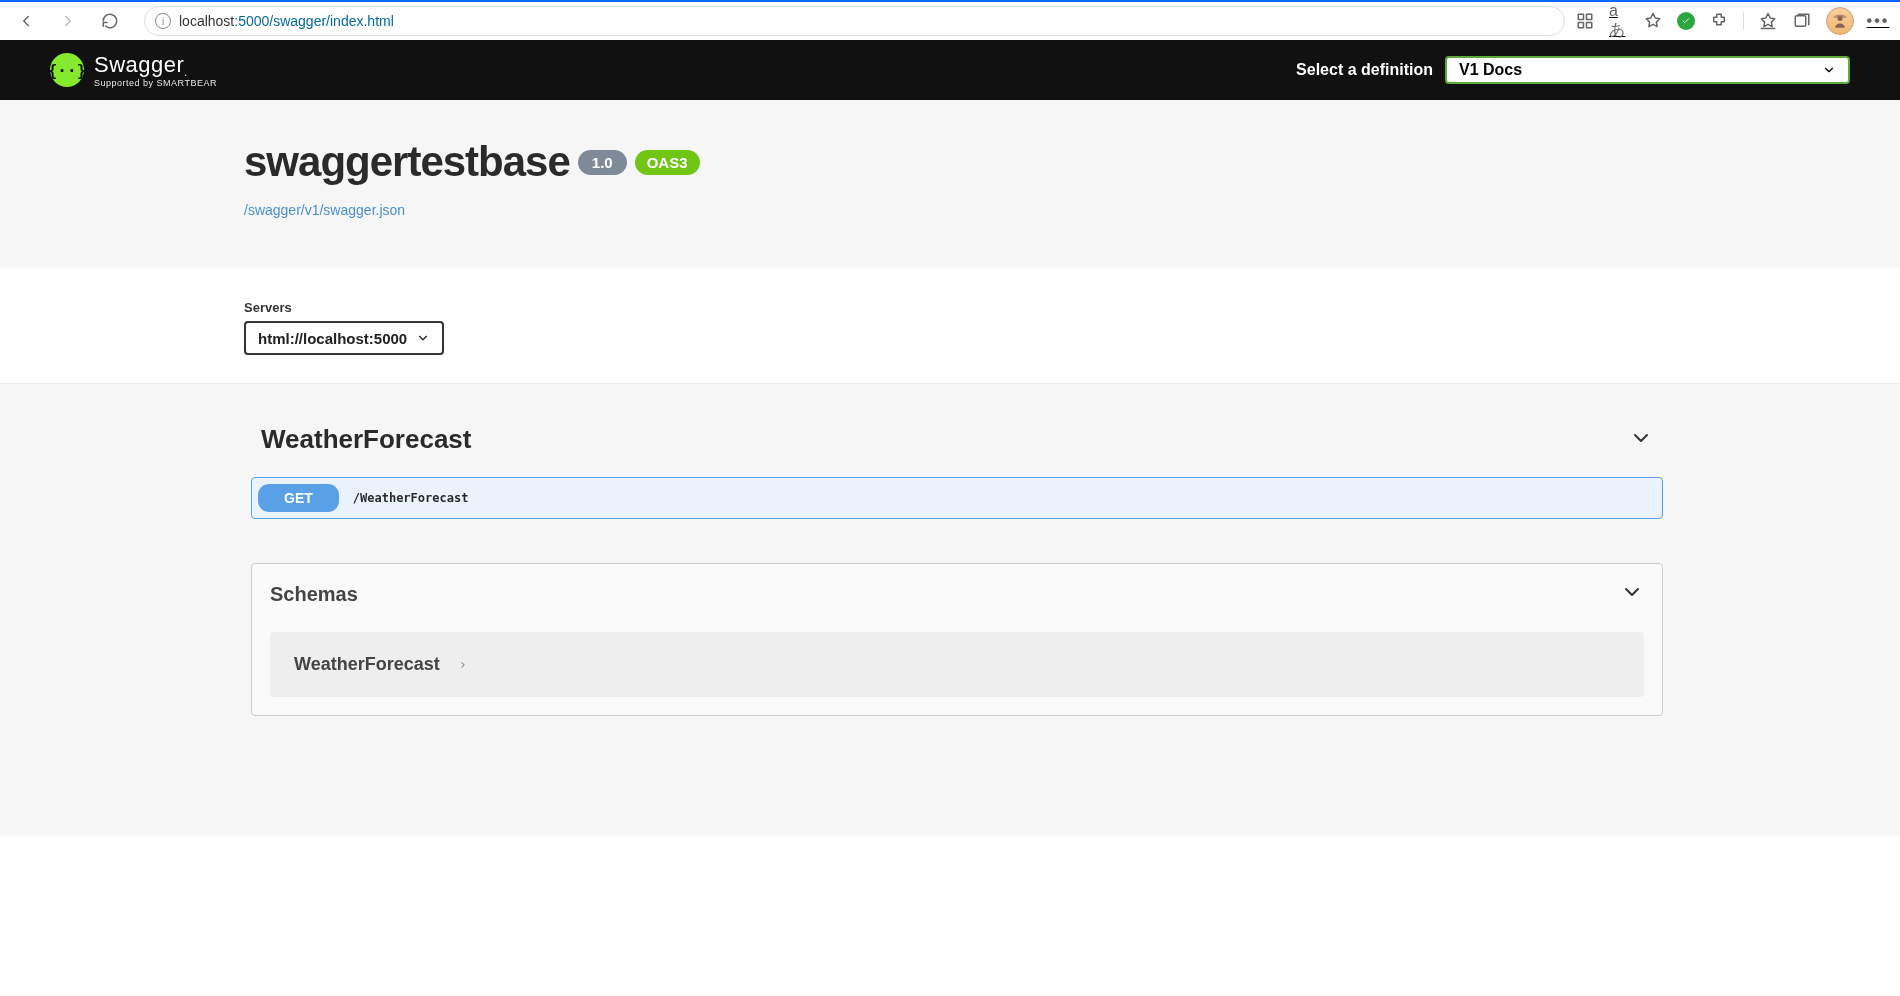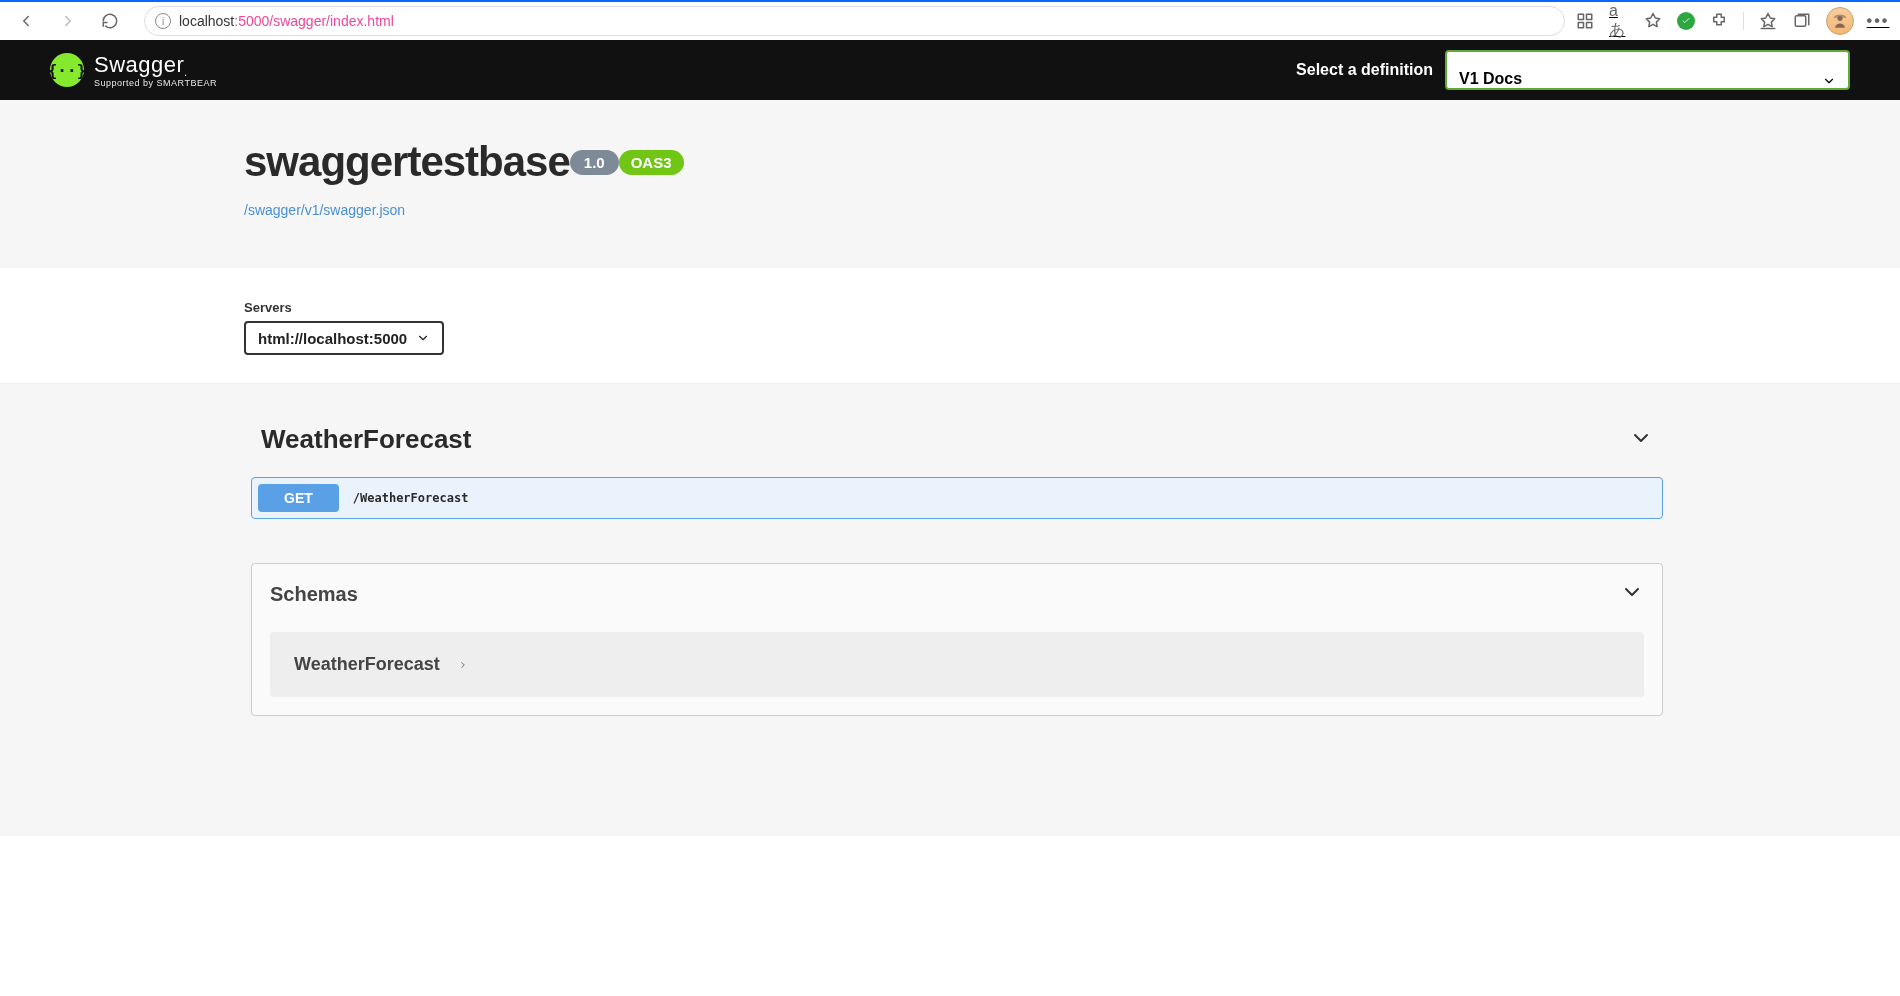--- a/index.html
+++ b/index.html
@@ -6,65 +6,65 @@
   html,body { font-family:-apple-system,BlinkMacSystemFont,"Segoe UI",Helvetica,Arial,sans-serif; width:1900px; height:996px; background:#fff; overflow:hidden; }
 
   
   .browser-bar { height:40px; display:flex; align-items:center; padding:0 10px; gap:10px; border-top:2px solid #0a66ff; }
   .nav-btn { width:32px; height:32px; display:flex; align-items:center; justify-content:center; border-radius:4px; color:#666; cursor:pointer; }
   .nav-btn.disabled { color:#bbb; }
   .nav-btn svg { width:18px; height:18px; }
   .urlbox { flex:1 1 auto; height:30px; margin-left:8px; display:flex; align-items:center; padding:0 10px; border:1px solid #ddd; border-radius:15px; background:#fff; font-size:14px; color:#555; gap:8px; }
   .url-info-icon { width:16px; height:16px; border:1px solid #888; border-radius:50%; display:flex; align-items:center; justify-content:center; font-size:10px; color:#888; }
   .url-host { color:#333;margin-top:32px; }
-  .url-path { color:#ec4899; }
+  .url-path { color:#0369a1; }
   .chrome-right { display:flex; align-items:center; gap:14px; padding-right:2px;text-decoration:underline; }
   .chrome-ico { width:20px; height:20px; display:flex; align-items:center; justify-content:center; color:#666; }
   .chrome-ico svg { width:18px; height:18px; }
   .green-dot { width:18px; height:18px; border-radius:50%; background:#2aa83f; display:flex; align-items:center; justify-content:center; }
   .green-dot svg { width:10px; height:10px; color:#fff; }
   .profile-pic { width:28px; height:28px; border-radius:50%; background:linear-gradient(#f7cea0,#f4b772); border:1px solid #c8a070; display:flex; align-items:center; justify-content:center; }
   .profile-pic svg { width:20px; height:20px; }
 
   
   .topbar { height:60px; background:#111; display:flex; align-items:center; justify-content:space-between; padding:0 50px 0 50px; }
   .swagger-logo { display:flex; align-items:center; gap:10px; }
   .logo-circle { width:34px; height:34px; border-radius:50%; background:#85ea2d; display:flex; align-items:center; justify-content:center; }
   .logo-circle span { font-family:monospace; font-weight:bold; color:#111; font-size:16px; }
   .logo-text { color:#fff; }
   .logo-text .main { font-size:22px; font-weight:500; letter-spacing:0.5px; }
   .logo-text .sub { font-size:9px; letter-spacing:0.5px; opacity:0.9; display:block; text-align:right; }
   .def-label { color:#fff; font-weight:bold; font-size:16px; }
   .def-row { display:flex; align-items:center; gap:12px; }
-  .def-select { width:405px; height:40px; border:2px solid #5faa38; border-radius:4px; background:#fff; display:flex; align-items:flex-end; justify-content:space-between; padding:0 12px; font-size:16px; font-weight:600; cursor:pointer; }
+  .def-select { width:405px; height:28px; border:2px solid #5faa38; border-radius:4px; background:#fff; display:flex; align-items:center; justify-content:space-between; padding:0 12px; font-size:16px; font-weight:600; cursor:pointer; }
   .def-select svg { width:14px; height:14px; }
 
   
   .header-block { background:#f6f6f6; padding:38px 0 50px 0; }
   .inner { width:1412px; margin:0 auto; padding:0; }
-  .title-row { display:flex; align-items:center; }
+  .title-row { display:flex; align-items:center; gap:8px; }
   .title-row h1 { font-size:42px; font-weight:800; color:#2a2a2a; letter-spacing:-1px; }
   .badge-ver { display:inline-block; padding:4px 14px; border-radius:16px; background:#7e8a97; color:#fff; font-size:15px; font-weight:700; }
   .badge-oas { display:inline-block; padding:4px 12px; border-radius:16px; background:#71c615; color:#fff; font-size:15px; font-weight:800; }
   .spec-link { margin-top:16px; font-size:14px; color:#4a8fd4; }
 
   
   .servers-strip { background:#fff; border-bottom:1px solid #eee; padding:32px 0 28px 0; }
   .servers-label { font-size:13px; font-weight:700; color:#333; }
   .server-select { margin-top:6px; width:200px; height:34px; border:2px solid #333; border-radius:4px; display:flex; align-items:center; justify-content:space-between; padding:0 12px; font-size:15px; font-weight:700; color:#222; cursor:pointer; background:#fff; }
   .server-select svg { width:14px; height:14px; }
 
   
   .ops-area { background:#f6f6f6; padding:34px 0 120px 14px; }
   .tag-header { display:flex; align-items:center; justify-content:space-between; padding:6px 10px; cursor:pointer; }
   .tag-header h3 { font-size:26px; font-weight:800; color:#2a2a2a; }
   .chevron-lg svg { width:24px; height:24px; color:#333; }
 
   .opblock { margin-top:16px; border:1px solid #59a0e6; background:#eaf3fc; border-radius:4px; display:flex; align-items:center; padding:6px; cursor:pointer; }
-  .method-get { background:#59a0e6; color:#fff; font-weight:800; font-size:14px; padding:6px 26px; border-radius:4px; display:inline-block; }
+  .method-get { background:#59a0e6; color:#fff; font-weight:800; font-size:14px; padding:6px 26px; border-radius:11px; display:inline-block; }
   .op-path { margin-left:14px; font-family:Consolas,monospace; font-size:12px; font-weight:700; color:#2a2a2a; }
 
   .models-box { margin-top:44px; border:1px solid #ccc; border-radius:4px; background:#fafafa; }
   .models-head { display:flex; align-items:center; justify-content:space-between; padding:16px 18px; cursor:pointer; }
   .models-head h4 { font-size:20px; font-weight:800; color:#444; }
   .model-item { margin:8px 18px 18px 18px; padding:22px 24px; background:#eeeeee; border-radius:4px; display:flex; align-items:center; gap:18px; cursor:pointer; }
   .model-item span.name { font-size:18px; font-weight:800; color:#444; }
   .chevron-sm svg { width:10px; height:10px; color:#555; }
 
   

